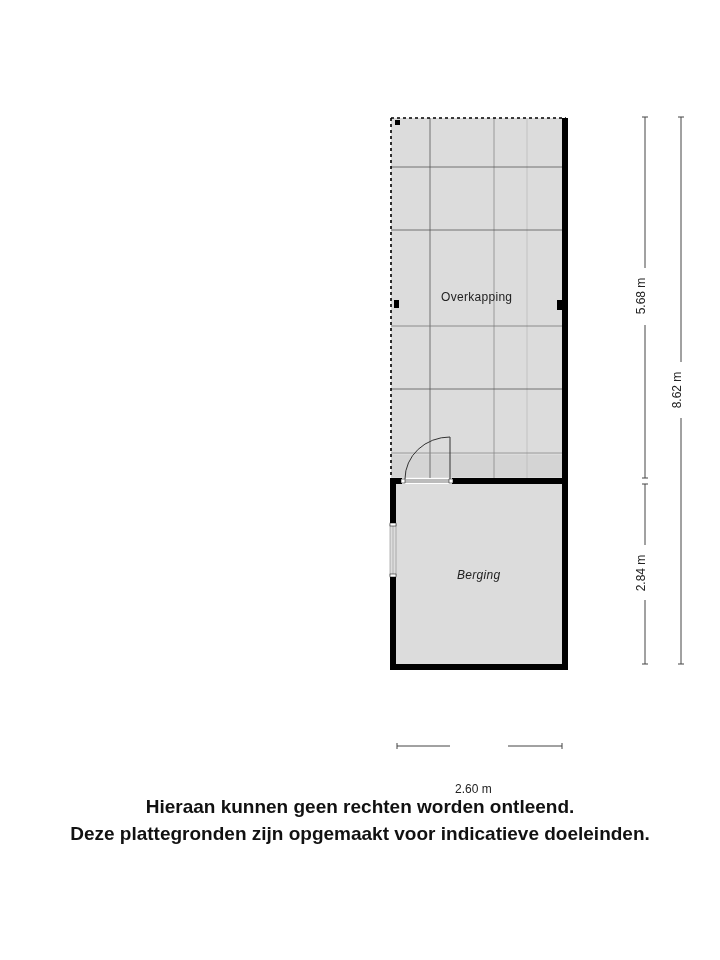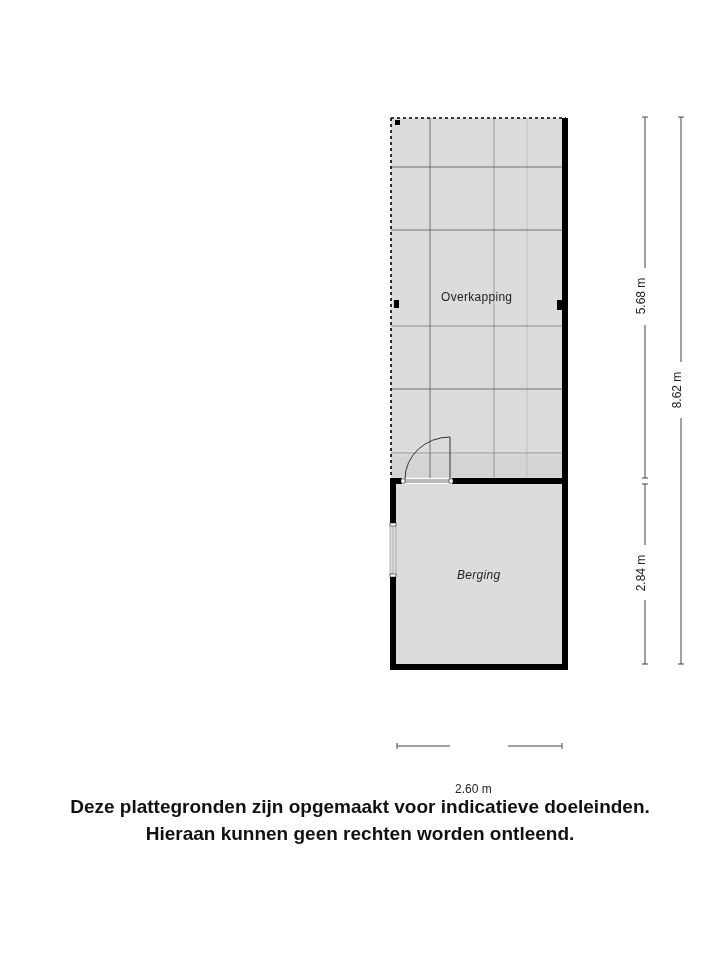--- a/index.html
+++ b/index.html
@@ -97,15 +97,15 @@
   <div class="room-label" style="left:441px; top:290px;">Overkapping</div>
   <div class="room-label" style="left:457px; top:568px;font-style:italic;">Berging</div>
 
   <div class="dim-label" style="left:453px; top:738px;margin-top:44px;">2.60 m</div>
   <div class="dim-label dim-v" style="left:621px; top:289px;">5.68 m</div>
   <div class="dim-label dim-v" style="left:621px; top:566px;">2.84 m</div>
   <div class="dim-label dim-v" style="left:657px; top:383px;">8.62 m</div>
 </div>
 
 <div class="footer" style="top:793px;">
+  <div>Hieraan kunnen geen rechten worden ontleend.</div>
   <div>Deze plattegronden zijn opgemaakt voor indicatieve doeleinden.</div>
-  <div>Hieraan kunnen geen rechten worden ontleend.</div>
 </div>
 
 </body></html>

